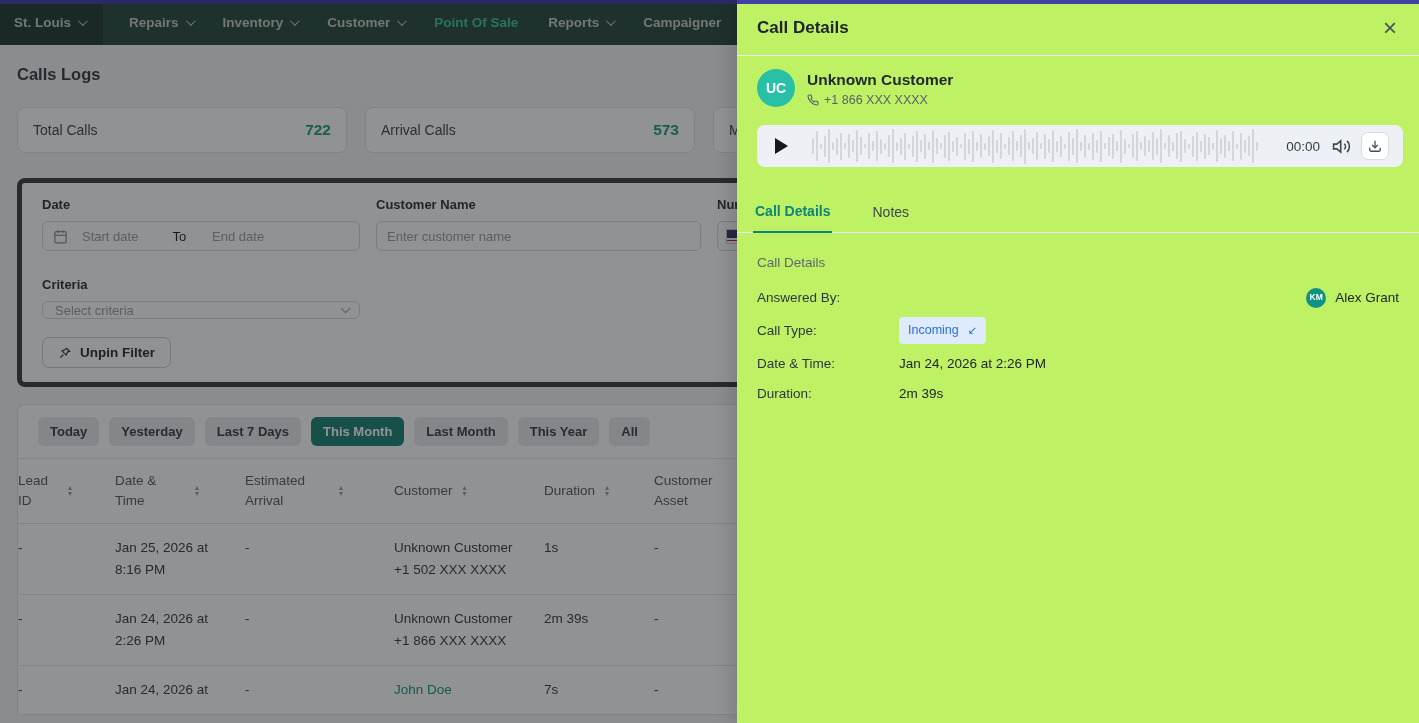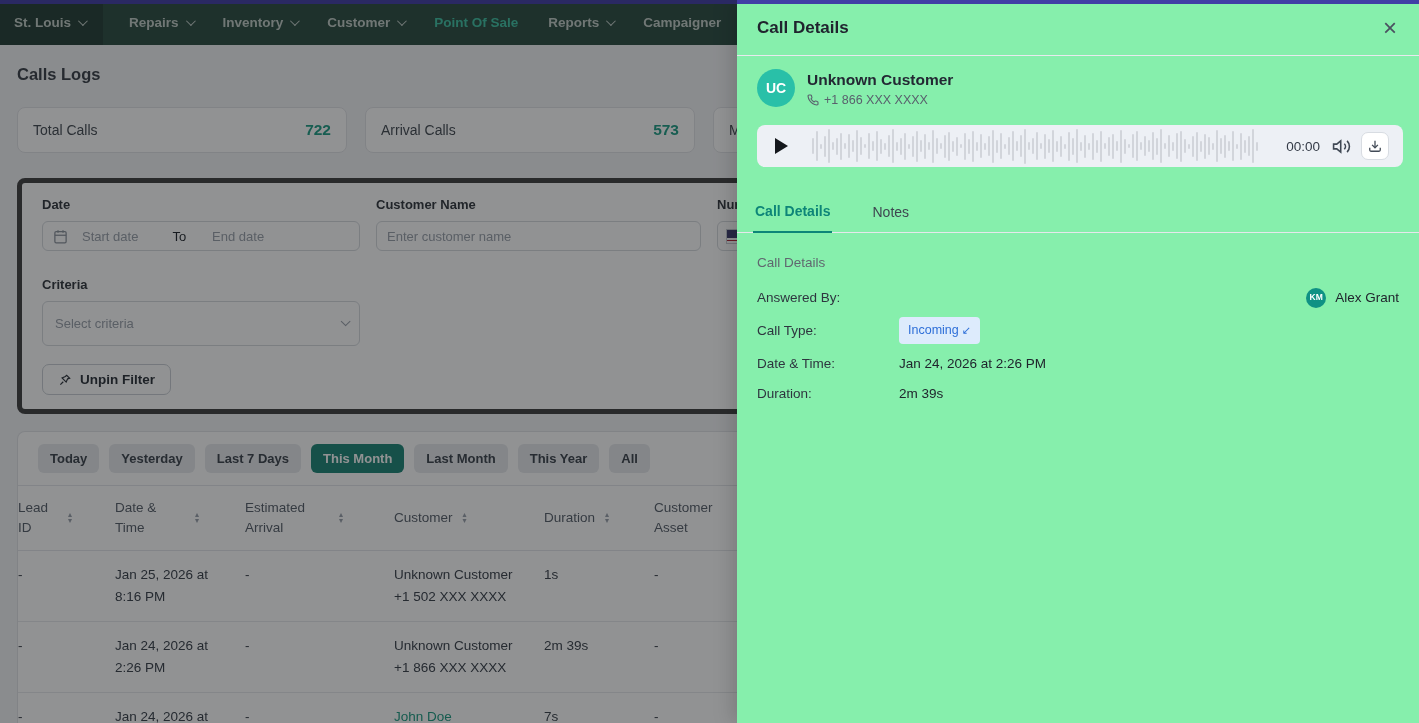--- a/index.html
+++ b/index.html
@@ -34,21 +34,21 @@
   .daterange { width:318px; height:30px; border:1px solid #d6dade; border-radius:6px; display:flex; align-items:center; padding:0 10px; font-size:13px; color:#9aa1ab; }
   .daterange .ph { color:#9aa1ab; }
   .daterange .to { color:#1f242b; margin:0 26px 0 34px; font-weight:500; }
   .daterange .ph.start { margin-left:14px; }
   .cal-icon { color:#8b929c; display:flex; }
   .text-input { width:325px; height:30px; border:1px solid #d6dade; border-radius:6px; padding:0 10px; font-size:13px; color:#30363e; font-family:"Liberation Sans", sans-serif; outline:none; }
   .text-input::placeholder { color:#9aa1ab; }
   .flagbox { width:120px; height:30px; border:1px solid #d6dade; border-radius:6px; display:flex; align-items:center; padding:0 8px; }
   .flag { width:24px; height:15px; position:relative; background:repeating-linear-gradient(#b22234 0 1.8px,#fff 1.8px 3.2px); border:0.5px solid #c9ced4; }
   .flag::before { content:""; position:absolute; left:0; top:0; width:11px; height:8px; background:#3c3b6e; }
-  .selectbox { width:318px; height:45px; border:1px solid #d6dade; border-radius:6px; display:flex; align-items:center; justify-content:space-between; padding:0 12px; font-size:13px; color:#9aa1ab; cursor:pointer; }
+  .selectbox { width:318px; height:18px; border:1px solid #d6dade; border-radius:6px; display:flex; align-items:center; justify-content:space-between; padding:0 12px; font-size:13px; color:#9aa1ab; cursor:pointer; }
   .selectbox .chev { color:#9aa1ab; transform:rotate(45deg) translateY(-3px); }
   .criteria-row { margin-top:26px; }
   .unpin-row { margin-top:18px; }
   .unpin-btn { display:inline-flex; align-items:center; gap:8px; border:1px solid #c9ced4; background:#fff; border-radius:7px; padding:7px 15px; font-size:13.5px; font-weight:700; color:#2b3139; cursor:pointer; font-family:"Liberation Sans", sans-serif; }
   .unpin-btn svg { color:#2b3139; }
 
   .list-card { margin-top:17px; background:#fff; border:1px solid #e2e4e8; border-radius:8px 8px 0 0; border-bottom:none; }
   .ranges { display:flex; gap:10px; padding:12px 20px; }
   .range-btn { background:#e7e9ed; border:none; border-radius:6px; padding:7px 12px; font-size:13px; font-weight:600; color:#3c434c; cursor:pointer; font-family:"Liberation Sans", sans-serif; white-space:nowrap; }
   .range-btn.active { background:#1d8576; color:#fff; }
@@ -66,21 +66,21 @@
   .sort::before { content:"▴"; }
   .sort::after { content:"▾"; }
   table.calls td { font-size:13.5px; color:#3a414b; padding:13px 8px 13px 0; vertical-align:top; line-height:22px; border-bottom:1px solid #e7e9ec; }
   tr.row { cursor:pointer; }
   .cust-link { color:#1d9b82; }
 
   
   .backdrop { position:absolute; left:0; top:0; width:737px; height:723px; background:rgba(15,17,19,0.46); z-index:45; cursor:pointer; }
 
   
-  .drawer { position:absolute; left:737px; top:0; right:0; bottom:0; background:#86efac; z-index:30; box-shadow:-6px 0 18px rgba(0,0,0,0.15); }
+  .drawer { position:absolute; left:737px; top:0; right:0; bottom:0; background:#bef264; z-index:30; box-shadow:-6px 0 18px rgba(0,0,0,0.15); }
   .drawer-header { height:56px; display:flex; align-items:center; justify-content:space-between; padding:0 22px 0 20px; border-bottom:1px solid #e8eaee; }
   .drawer-title { font-size:17px; font-weight:700; color:#20242e; }
   .close-btn { font-size:24px; color:#4a5160; cursor:pointer; background:none; border:none; line-height:1; font-family:"Liberation Sans", sans-serif; }
 
   .cust-head { display:flex; align-items:center; gap:12px; padding:13px 20px 10px; }
   .avatar-lg { width:38px; height:38px; border-radius:50%; background:#29c0a8; color:#fff; font-size:14px; font-weight:700; display:flex; align-items:center; justify-content:center; }
   .cust-name { font-size:15.5px; font-weight:700; color:#232833; line-height:19px; }
   .cust-phone { display:flex; align-items:center; gap:5px; margin-top:4px; font-size:12.5px; color:#59616d; }
   .cust-phone svg { color:#59616d; }
 
@@ -97,21 +97,21 @@
   .tab { padding:12px 2px; font-size:14px; font-weight:500; color:#3e4650; cursor:pointer; background:none; border:none; font-family:"Liberation Sans", sans-serif; }
   .tab.active { color:#0d8578; font-weight:700; border-bottom:2.5px solid #0d8578; margin-bottom:-1px; }
 
   .details { padding:22px 20px; }
   .section-title { font-size:13.5px; color:#60676f; margin-bottom:17px; }
   .detail-grid { display:grid; grid-template-columns:142px 1fr; row-gap:9px; font-size:13.5px; align-items:center; }
   .d-label { color:#2e353f; line-height:21px; }
   .d-value { color:#20252d; line-height:21px; }
   .person { display:flex; align-items:center; gap:9px;justify-content:flex-end; }
   .avatar-sm { width:20px; height:20px; border-radius:50%; background:#0f9184; color:#fff; font-size:8.5px; font-weight:700; display:flex; align-items:center; justify-content:center; flex:none; }
-  .badge { display:inline-flex; align-items:center; gap:3px; background:#ddebfc; color:#2e6fd8; font-size:12.5px; padding:3px 9px; border-radius:4px; }
+  .badge { display:inline-flex; align-items:center; gap:9px; background:#ddebfc; color:#2e6fd8; font-size:12.5px; padding:3px 9px; border-radius:4px; }
   .badge .arr { font-size:11px; }
 </style>
 </head>
 <body>
 
 <div class="app">
   <nav class="topnav">
     <div class="nav-loc">
       <span>St. Louis</span>
       <span class="chev"></span>

